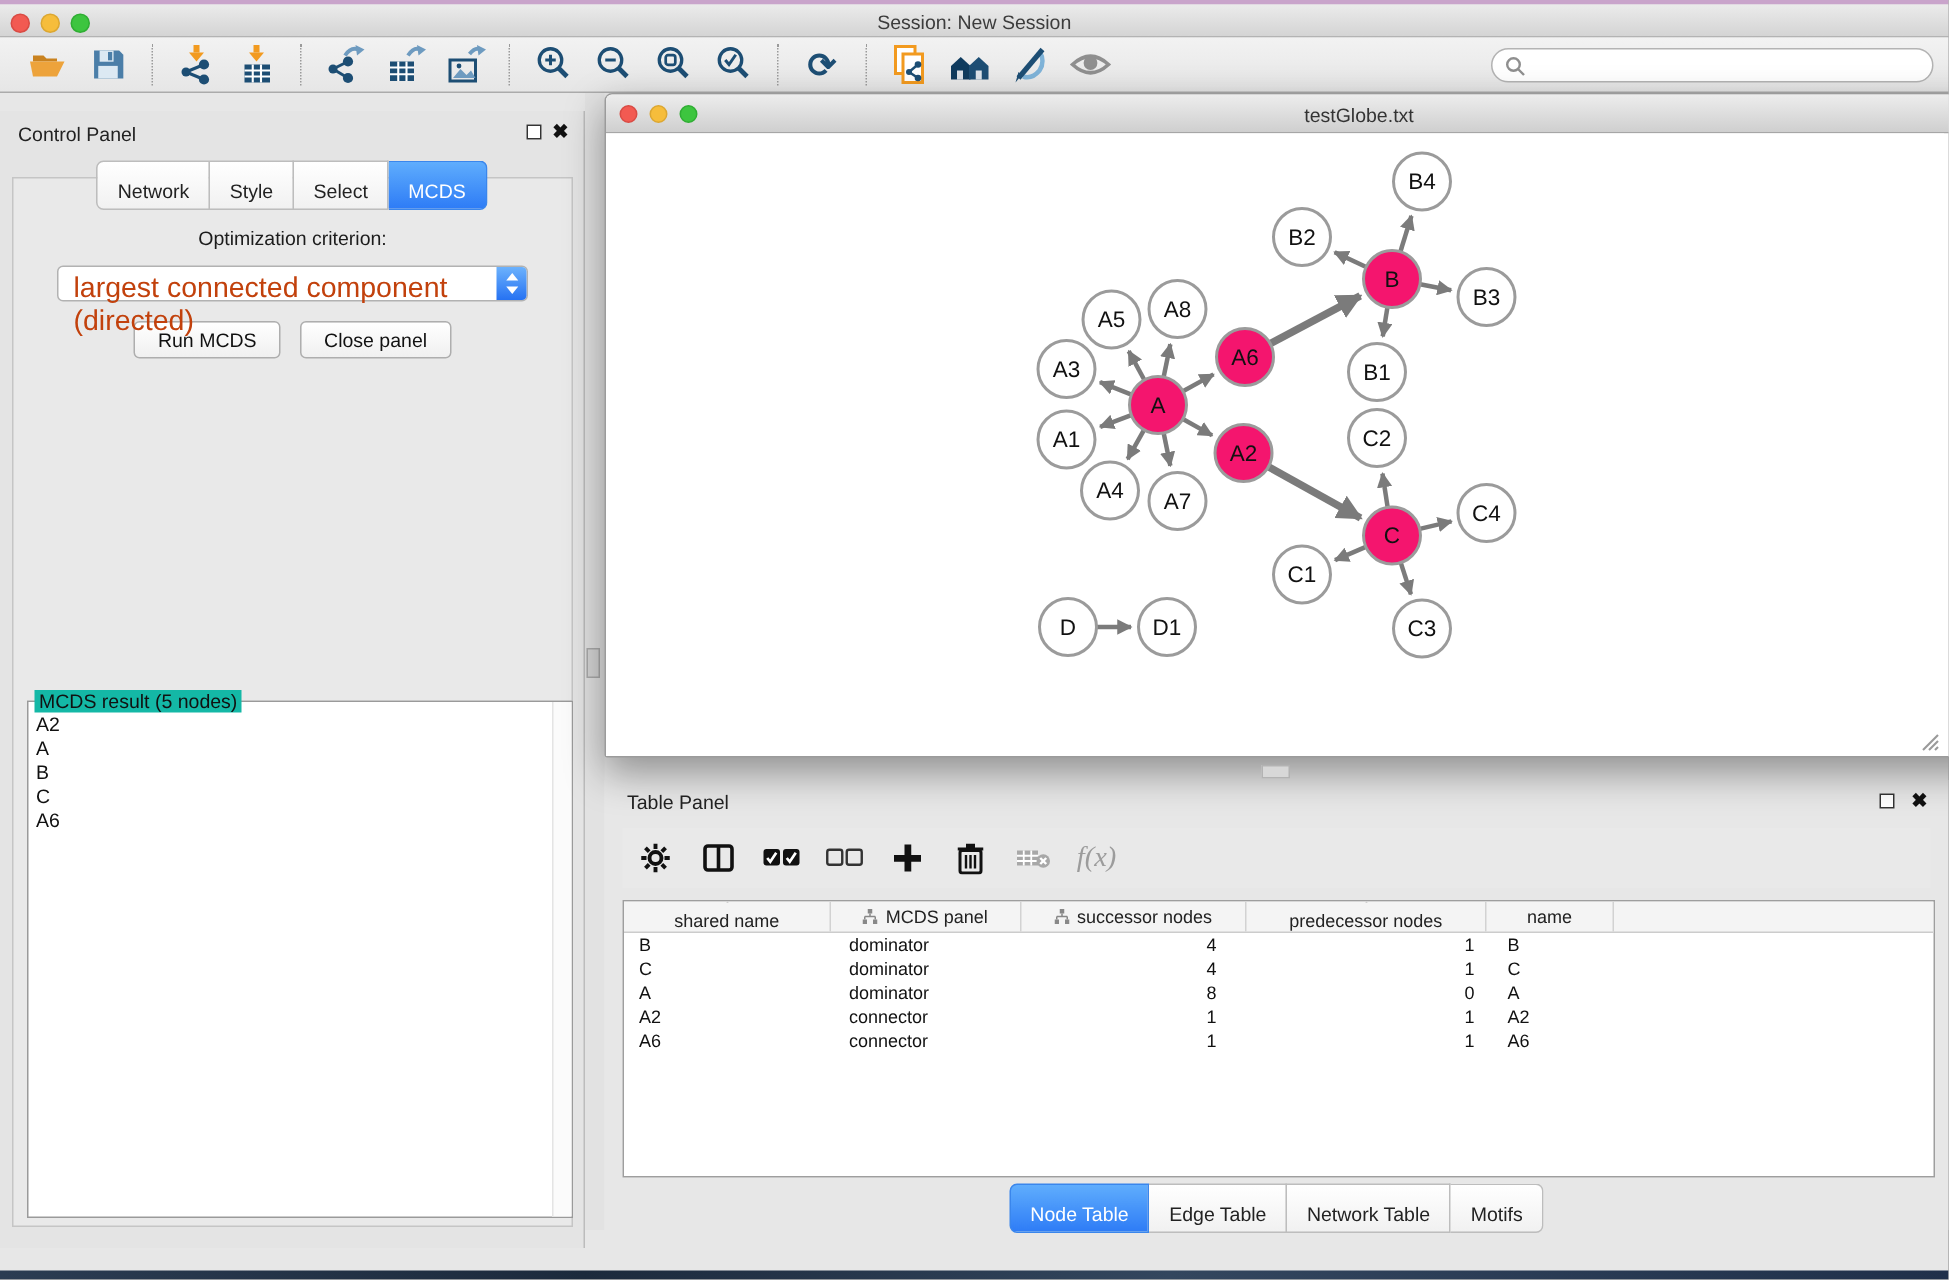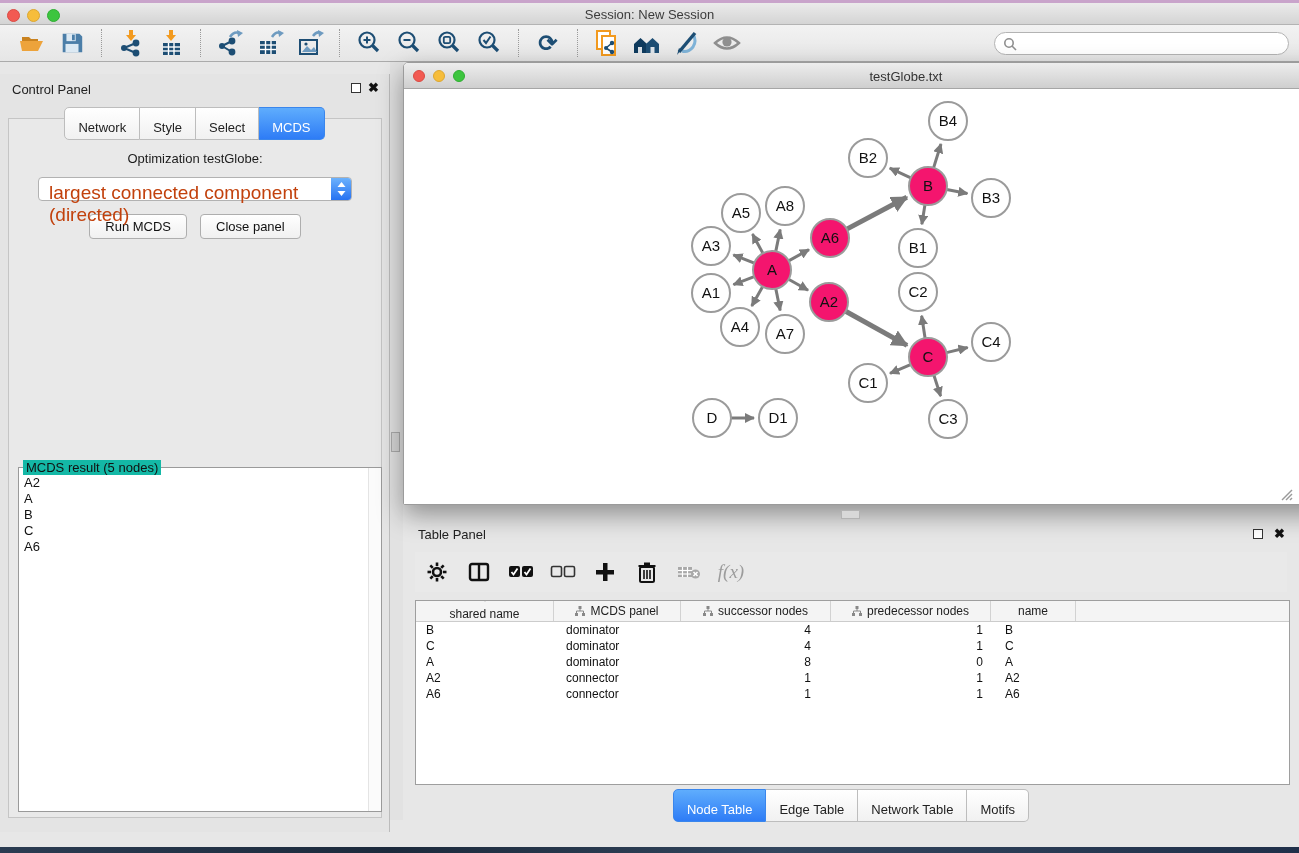--- a/index.html
+++ b/index.html
@@ -255,21 +255,21 @@
     </div>
     <div class="cp-tabs">
         <div class="seg" id="cp-tabs">
           <span class="tab">Network</span>
           <span class="tab">Style</span>
           <span class="tab">Select</span>
           <span class="tab active">MCDS</span>
         </div>
       </div>
     <div class="cp-card">
-      <div class="opt-label">Optimization testGlobe:</div>
+      <div class="opt-label">Optimization criterion:</div>
       <div class="select">
         <span class="select-text">largest connected component (directed)</span>
         <span class="select-cap">
           <svg width="9" height="14" viewBox="0 0 9 14">
               <path d="M4.5 0 L8.5 5 H0.5 Z" fill="#fff"></path>
               <path d="M4.5 14 L8.5 9 H0.5 Z" fill="#fff"></path>
             </svg>
         </span>
       </div>
       <div class="btn-row">
@@ -485,21 +485,21 @@
               <rect x="3.5" y="0" width="3" height="3" fill="#888"></rect>
               <rect x="0" y="7" width="3" height="3" fill="#888"></rect>
               <rect x="7" y="7" width="3" height="3" fill="#888"></rect>
               <line x1="5" y1="3" x2="5" y2="5" stroke="#888" stroke-width="1"></line>
               <line x1="1.5" y1="5" x2="8.5" y2="5" stroke="#888" stroke-width="1"></line>
               <line x1="1.5" y1="5" x2="1.5" y2="7" stroke="#888" stroke-width="1"></line>
               <line x1="8.5" y1="5" x2="8.5" y2="7" stroke="#888" stroke-width="1"></line>
             </svg>
             <span>successor nodes</span>
           </div>
-          <div class="th" style="width: 160px;">
+          <div class="th" style="width: 160px; flex-direction: column;">
             <svg width="10" height="10" viewBox="0 0 10 10">
               <rect x="3.5" y="0" width="3" height="3" fill="#888"></rect>
               <rect x="0" y="7" width="3" height="3" fill="#888"></rect>
               <rect x="7" y="7" width="3" height="3" fill="#888"></rect>
               <line x1="5" y1="3" x2="5" y2="5" stroke="#888" stroke-width="1"></line>
               <line x1="1.5" y1="5" x2="8.5" y2="5" stroke="#888" stroke-width="1"></line>
               <line x1="1.5" y1="5" x2="1.5" y2="7" stroke="#888" stroke-width="1"></line>
               <line x1="8.5" y1="5" x2="8.5" y2="7" stroke="#888" stroke-width="1"></line>
             </svg>
             <span>predecessor nodes</span>

